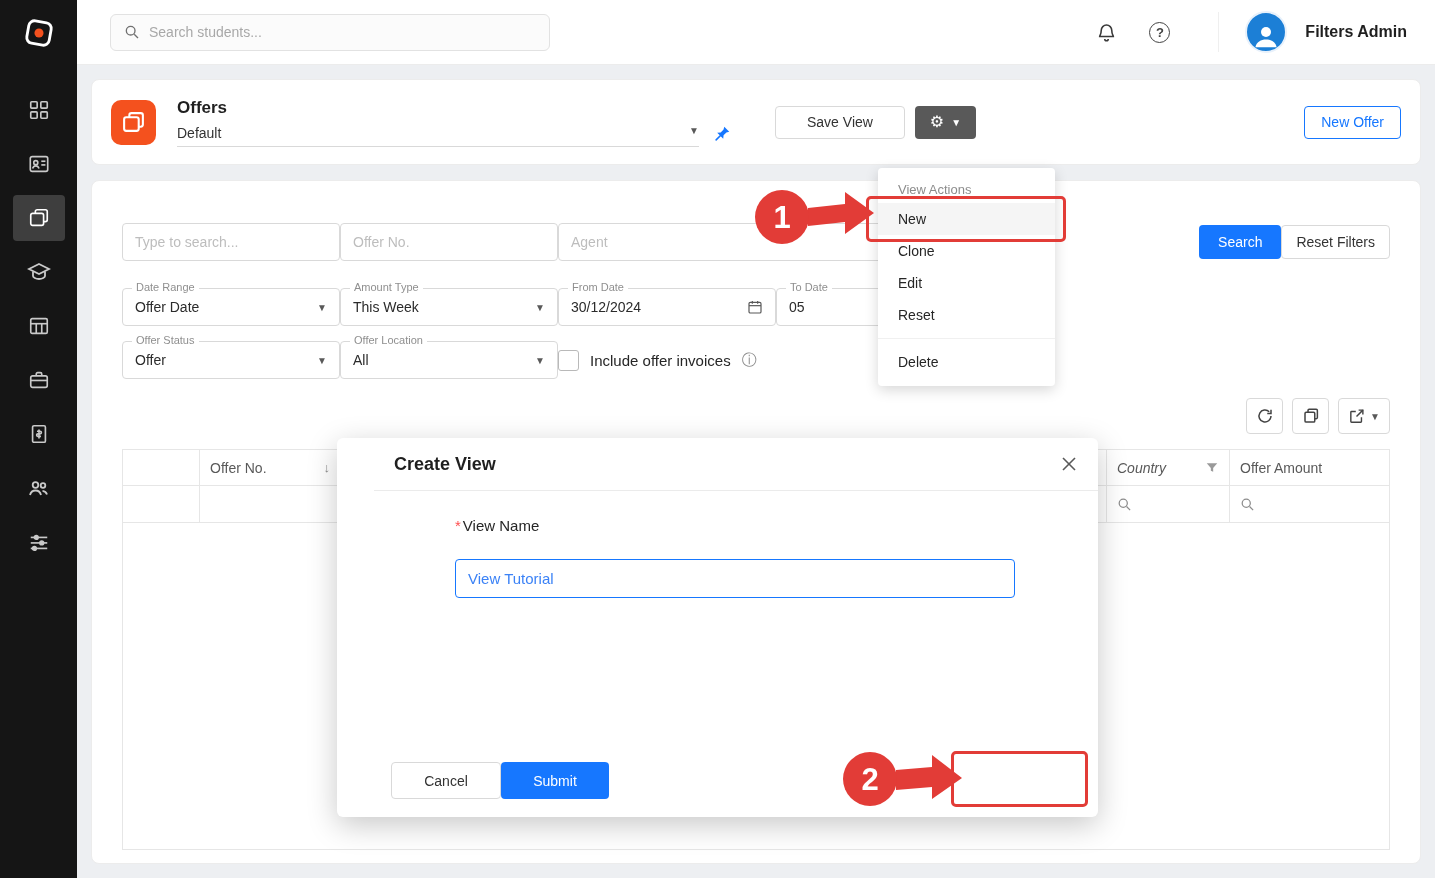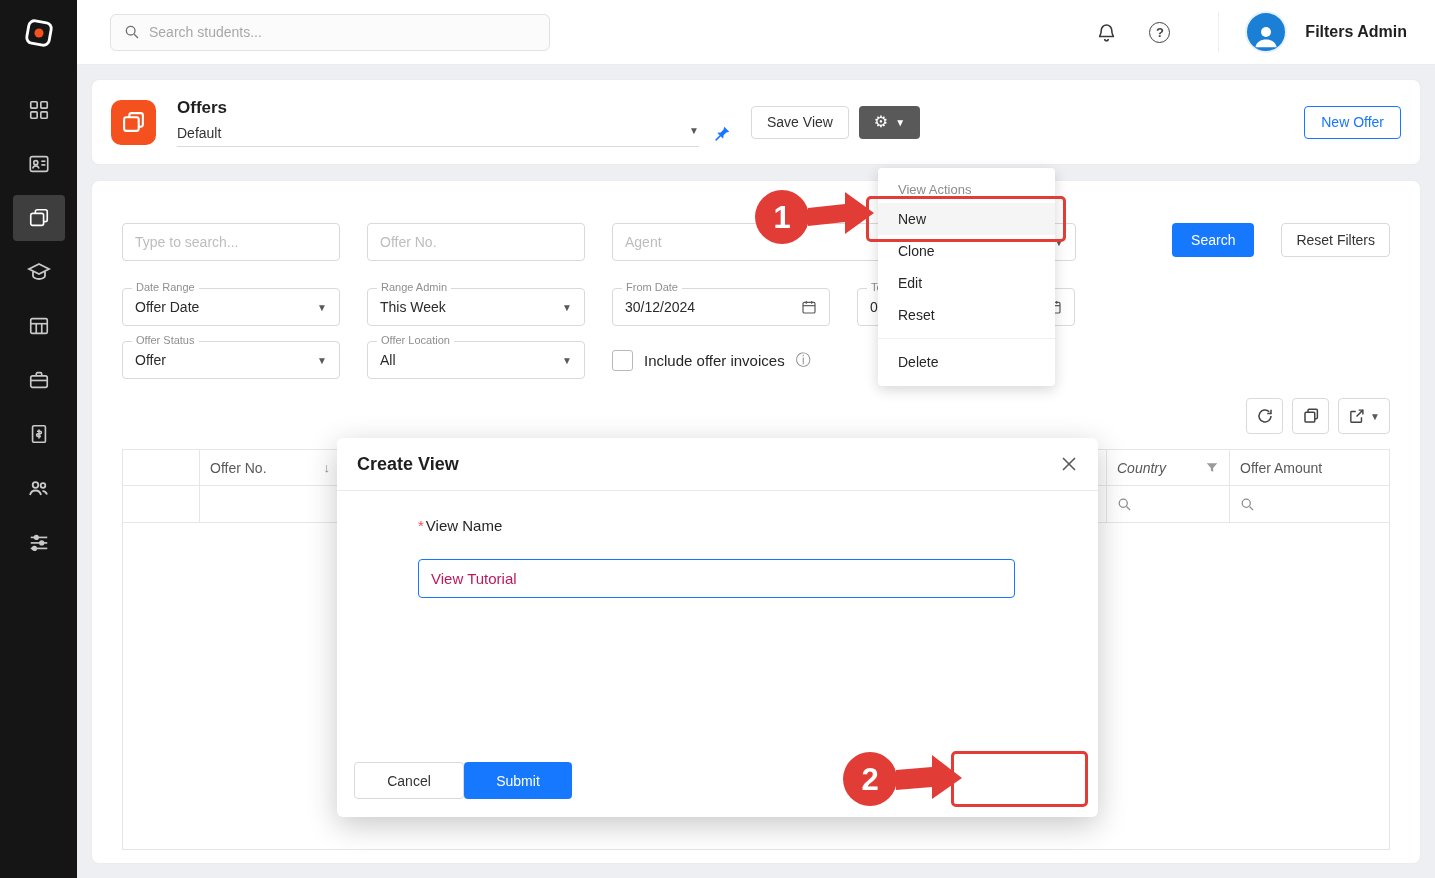--- a/index.html
+++ b/index.html
@@ -31,28 +31,28 @@
   .content { position:absolute; left:77px; top:65px; right:0; bottom:0; padding:14px; display:flex; flex-direction:column; gap:15px; }
 
   .header-card { background:#fff; border:1px solid #ececec; border-radius:8px; flex:0 0 86px; display:flex; align-items:center; padding:0 19px; }
   .app-icon { width:45px; height:45px; border-radius:10px; background:#f4511e; display:flex; align-items:center; justify-content:center; margin-right:21px; }
   .title-block { width:522px; }
   .page-title { font-size:17px; font-weight:700; color:#1f1f1f; margin-bottom:7px; }
   .view-select { display:flex; align-items:flex-start; justify-content:space-between; border-bottom:1px solid #d9d9d9; padding-bottom:5px; font-size:14px; color:#333; cursor:pointer; }
   .caret { font-size:10px; color:#595959; }
   .pin-wrap { margin:26px 0 0 15px; }
   .btn { font-family:inherit; font-size:14px; border-radius:4px; cursor:pointer; }
-  .save-view-btn { margin-left:20px; height:33px; padding:0 15px; border:1px solid #d9d9d9; background:#fff; color:#333; }
+  .save-view-btn { margin-left:44px; height:33px; padding:0 31px; border:1px solid #d9d9d9; background:#fff; color:#333; }
   .gear-btn { margin-left:10px; height:33px; width:61px; background:#595959; border:0; color:#fff; display:flex; align-items:center; justify-content:center; gap:7px; }
   .gear-glyph { font-size:16px; line-height:1; }
   .gear-btn .caret { color:#fff; }
   .new-offer-btn { margin-left:auto; height:33px; padding:0 16px; border:1px solid #1677ff; color:#1677ff; background:#fff; }
 
   .filter-card { background:#fff; border:1px solid #ececec; border-radius:8px; flex:1; padding:34px 30px 13px; display:flex; flex-direction:column; position:relative; overflow:hidden; }
-  .filter-row { display:flex; gap:27px; }
+  .filter-row { display:flex; align-items:center; }
   .row1 { margin-top:8px; }
   .row2 { margin-top:27px; }
   .row3 { margin-top:15px; }
   .text-input { width:218px; height:38px; border:1px solid #d9d9d9; border-radius:4px; padding:0 12px; font-size:14px; font-family:inherit; outline:none; color:#333; }
   .text-input::placeholder { color:#bdbdbd; }
   .agent-field { width:464px; position:relative; }
   .agent-field .caret { position:absolute; right:12px; top:14px; }
   .agent-field input { width:100%; }
   .spacer { flex:1; }
   .search-btn { height:34px; padding:0 19px; background:#1677ff; color:#fff; border:0; }
@@ -86,28 +86,28 @@
   .g-body { flex:1; }
 
   
   .view-menu { position:absolute; left:878px; top:168px; width:177px; background:#fff; border-radius:4px; box-shadow:0 4px 14px rgba(0,0,0,.16); padding:6px 0 8px; z-index:40; }
   .menu-header { padding:8px 20px 6px; font-size:13px; color:#8c8c8c; }
   .menu-item { padding:9px 20px; height:32px; display:flex; align-items:center; font-size:14px; color:#262626; cursor:pointer; }
   .menu-item.highlight { background:#f5f5f5; }
   .menu-divider { height:1px; background:#f0f0f0; margin:7px 0; }
 
   
-  .modal { position:absolute; left:337px; top:438px; width:761px; height:379px; background:#fff; border-radius:6px; box-shadow:0 8px 30px rgba(0,0,0,.22); z-index:50; display:flex; flex-direction:column; }
+  .modal { position:absolute; left:337px; top:438px; width:761px; height:379px; background:#fff; border-radius:6px; box-shadow:0 8px 30px rgba(0,0,0,.22); z-index:50; display:flex; flex-direction:column;padding-left:37px; }
   .modal-header { height:53px; display:flex; align-items:center; padding:0 20px; border-bottom:1px solid #ebebeb; }
   .modal-title { font-size:18px; font-weight:700; color:#1f1f1f; }
   .modal-close { margin-left:auto; background:none; border:0; cursor:pointer; color:#595959; display:flex; }
   .modal-body { padding:26px 83px 0 81px; }
   .field-label { font-size:15px; color:#262626; margin-bottom:25px; }
   .req { color:#ff4d4f; margin-right:2px; }
-  .modal-input { width:100%; height:39px; border:1.4px solid #1677ff; border-radius:4px; padding:0 12px; font-size:15px; font-family:inherit; color:#be185d; outline:none; }
+  .modal-input { width:100%; height:39px; border:1.4px solid #1677ff; border-radius:4px; padding:0 12px; font-size:15px; font-family:inherit; color:#3b82f6; outline:none; }
   .modal-footer { margin-top:auto; display:flex; align-items:center; padding:0 23px 18px 17px; }
   .cancel-btn { width:110px; height:37px; background:#fff; border:1px solid #d9d9d9; color:#333; }
   .submit-btn { width:108px; height:37px; background:#1677ff; border:0; color:#fff; }
 
   
   .anno-rect { position:absolute; border:3px solid #e23c37; border-radius:5px; pointer-events:none; }
   .rect1 { left:866px; top:196px; width:200px; height:46px; z-index:45; }
   .rect2 { left:951px; top:751px; width:137px; height:56px; z-index:55; }
   .anno-arrow { position:absolute; pointer-events:none; }
   .arrow1 { left:752px; top:186px; z-index:46; }
@@ -268,21 +268,21 @@
         <button class="btn reset-btn">Reset Filters</button>
       </div>
 
       <div class="filter-row row2">
         <div class="float-field">
           <span class="float-label">Date Range</span>
           <span>Offer Date</span>
           <span class="right caret">▼</span>
         </div>
         <div class="float-field">
-          <span class="float-label">Range Admin</span>
+          <span class="float-label">Amount Type</span>
           <span>This Week</span>
           <span class="right caret">▼</span>
         </div>
         <div class="float-field">
           <span class="float-label">From Date</span>
           <span>30/12/2024</span>
           <span class="right">
             <svg width="16" height="16" viewBox="0 0 24 24" fill="none" stroke="#595959" stroke-width="1.8">
                 <rect x="3" y="5" width="18" height="16" rx="2"></rect>
                 <line x1="3" y1="10" x2="21" y2="10"></line>

